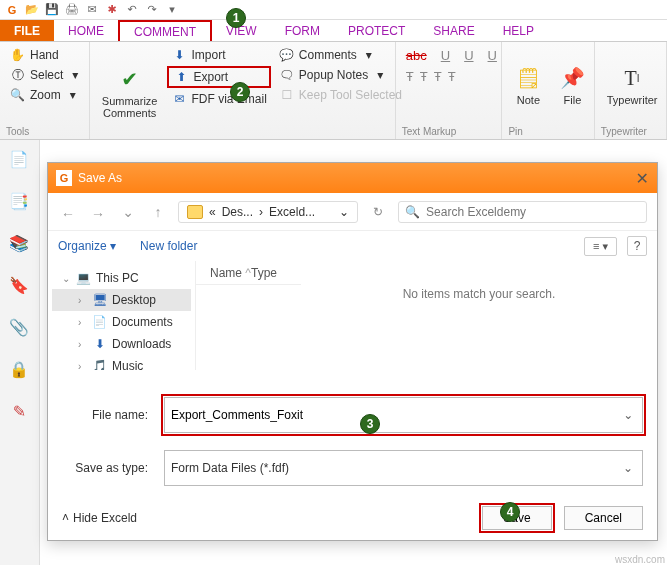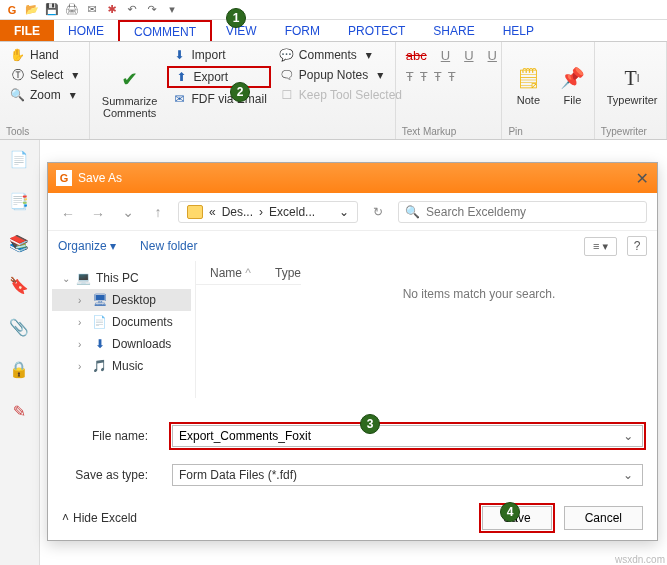--- a/index.html
+++ b/index.html
@@ -4,21 +4,21 @@
 <style>
 * { margin: 0; padding: 0; box-sizing: border-box; font-family: "Segoe UI", Tahoma, sans-serif; }
 body { width: 667px; height: 565px; background: #fff; font-size: 12px; color: #333; position: relative; overflow: hidden; }
 
 
 .qat { height: 20px; background: #fff; border-bottom: 1px solid #ddd; display: flex; align-items: center; padding: 0 4px; gap: 4px; }
 .qat .ico { width: 16px; height: 16px; display: flex; align-items: center; justify-content: center; font-size: 11px; color: #666; }
 
 
 .tabs { height: 22px; display: flex; align-items: stretch; border-bottom: 1px solid #ccc; }
-.tabs .tab { padding: 0 14px; display: flex; align-items: center; font-size: 12px; color: #1d4ed8; }
+.tabs .tab { padding: 0 14px; display: flex; align-items: center; font-size: 12px; color: #a21caf; }
 .tabs .tab.file { background: #e86400; color: #fff; font-weight: bold; }
 .tabs .tab.active { border: 2px solid #c00; border-bottom: none; }
 
 
 .ribbon { height: 98px; background: linear-gradient(#fafafa,#f1f1f1); border-bottom: 1px solid #ccc; display: flex; }
 .group { border-right: 1px solid #ddd; padding: 4px 6px 2px; display: flex; flex-direction: column; position: relative; min-width: 60px; }
 .group .body { flex: 1; display: flex; gap: 4px; }
 .group .label { font-size: 10px; color: #888; text-align: left; padding-top: 2px; }
 .col { display: flex; flex-direction: column; gap: 2px; }
 .rbtn { display: flex; align-items: center; gap: 4px; padding: 2px 4px; font-size: 12px; white-space: nowrap; }
@@ -59,29 +59,29 @@
 .tree { width:148px; border-right:1px solid #eee; padding:6px 4px; }
 .tree-item { display:flex; align-items:center; gap:4px; padding:4px 4px 4px 10px; font-size:12px; }
 .tree-item.sub { padding-left:26px; }
 .tree-item.sel { background:#e6e6e6; }
 .chev { width:10px; color:#888; font-size:10px; }
 .tico { width:16px; text-align:center; }
 .listarea { flex:1; display:flex; flex-direction:row; }
 .listhdr { height:24px; display:flex; align-items:center; border-bottom:1px solid #eee; font-size:12px; color:#555; }
 .listhdr .c1 { flex:1; padding-left:14px; }
 .listhdr .c2 { width:130px; }
-.listhdr .c3 { width:50px;text-align:right; }
+.listhdr .c3 { width:50px; }
 .listempty { flex:1; display:flex; align-items:flex-start; justify-content:center; padding-top:26px; color:#777; font-size:12px; }
 .hscroll { height:14px; border-top:1px solid #eee; position:relative; background:#f5f5f5; }
 .hscroll .thumb { position:absolute; left:0; width:120px; top:1px; bottom:1px; background:#ccc; border-radius:3px; }
 
 .fields { padding:10px 14px 6px; }
-.row { display:flex; align-items:center; gap:24px; margin-bottom:8px;margin-top:17px; }
+.row { display:flex; align-items:center; gap:16px; margin-bottom:8px;margin-top:17px; }
 .row label { width:86px; text-align:right; font-size:12px; color:#333; }
-.row .field { flex:1; border:1px solid #bbb; height:22px; padding:0 6px; font-size:12px; display:flex; align-items:center; }
+.row .field { flex:1; border:1px solid #bbb; height:36px; padding:0 6px; font-size:12px; display:flex; align-items:center; }
 .row .field input { border:none; outline:none; width:100%; font-size:12px; }
 .row.hlname .field { outline:2px solid #c00; outline-offset:1px; }
 .row .dd { width:16px; text-align:center; color:#666; }
 
 .dlg-btns { display:flex; align-items:center; padding:6px 14px 10px; gap:12px; }
 .hidefold { display:flex; align-items:center; gap:4px; font-size:12px; color:#333; }
 .dlg-btns .spacer { flex:1; }
 .btn { border:1px solid #bbb; background:#fafafa; padding:4px 20px; font-size:12px; }
 .btn.savehl { outline:2px solid #c00; outline-offset:1px; }
 

